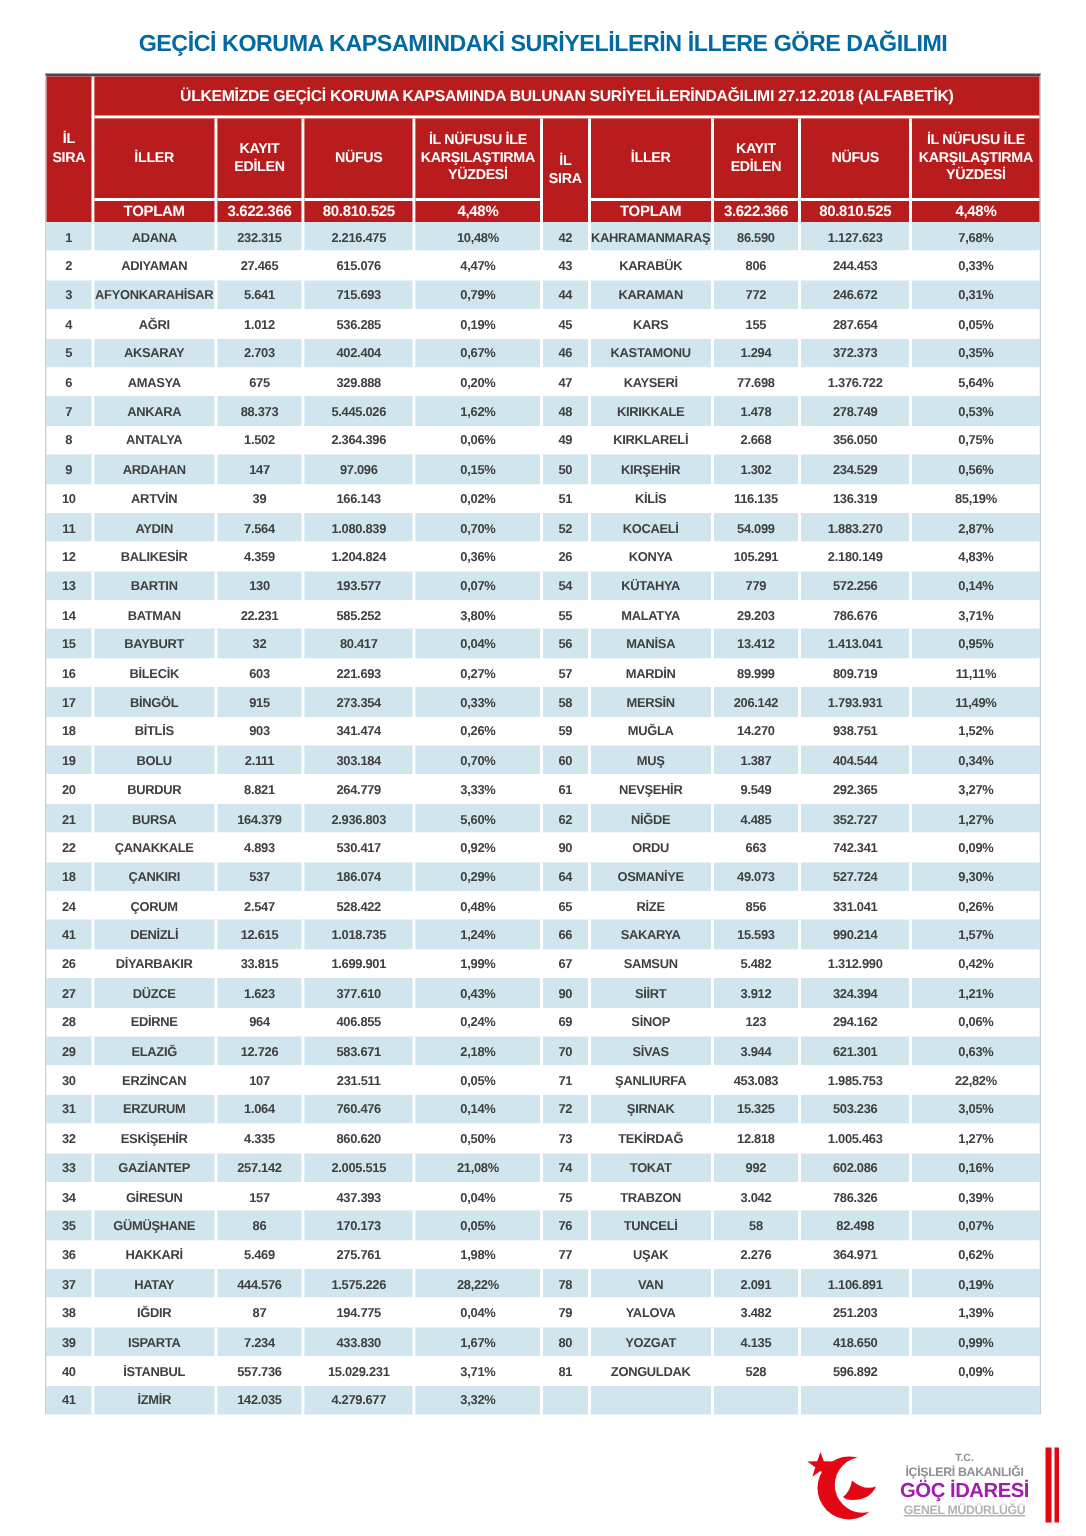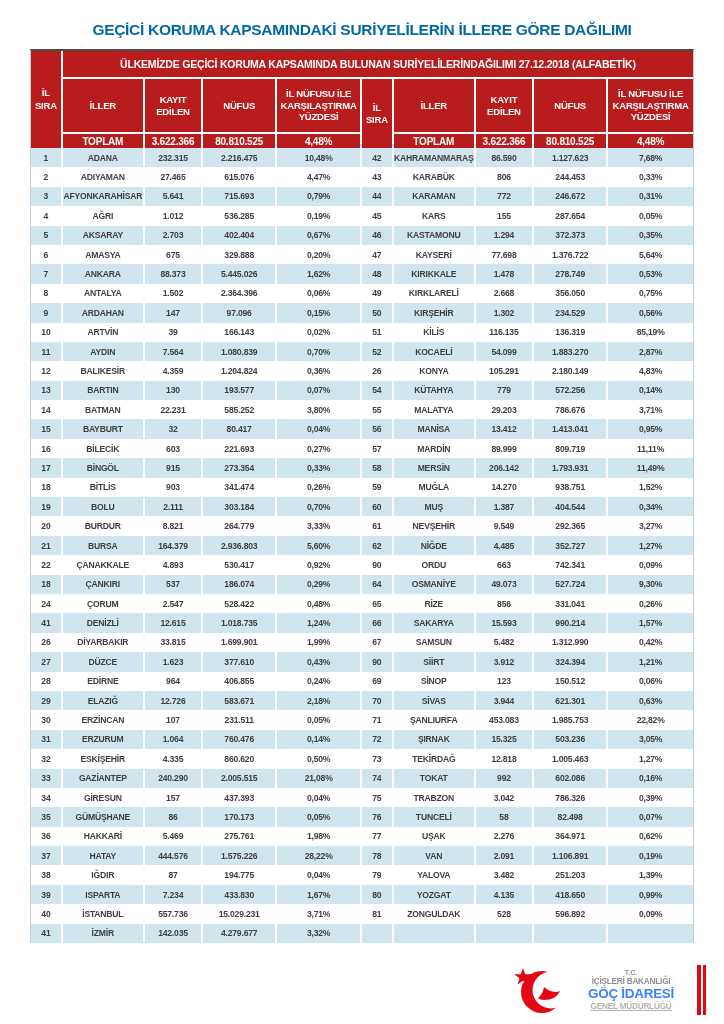--- a/index.html
+++ b/index.html
@@ -67,27 +67,27 @@
   }
   tbody td.sep { border-right: 2px solid #ffffff; }
   tbody tr:nth-child(odd) td { background: #d0e5ed; }
   tbody tr:nth-child(even) td { background: #ffffff; }
   .footer-logo {
     position: absolute;
     right: 18px;
     bottom: 6px;
     display: flex;
     align-items: center;
-    gap: 19px;
+    gap: 7px;
   }
   .emblem { width: 58px; height: 56px; position: relative; }
   .logo-text { text-align: center; line-height: 1.15; }
   .logo-tc        { font-size: 7px;  font-weight: 700; color: #8e8e8e; }
   .logo-ministry  { font-size: 8.2px; font-weight: 700; color: #8e8e8e; letter-spacing: -0.2px; }
-  .logo-agency    { font-size: 13.5px; font-weight: 800; color: #3b82f6; letter-spacing: -0.3px; }
+  .logo-agency    { font-size: 13.5px; font-weight: 800; color: #a21caf; letter-spacing: -0.3px; }
   .logo-dg        { font-size: 8.2px; font-weight: 700; color: #b3b3b3; letter-spacing: -0.2px; text-decoration: underline; }
   .logo-bars { display: flex; gap: 2px; margin-left: 4px; }
   .logo-bars .bar { width: 3.5px; height: 50px; background: #e30613; }
 </style>
 </head>
 <body>
 
 <div class="page-title">GEÇİCİ KORUMA KAPSAMINDAKİ SURİYELİLERİN İLLERE GÖRE DAĞILIMI</div>
 
 <div class="table-wrap">
@@ -458,21 +458,21 @@
         </tr>
         <tr>
           <td class="sep">28</td>
           <td class="sep">EDİRNE</td>
           <td class="sep">964</td>
           <td class="sep">406.855</td>
           <td class="sep">0,24%</td>
           <td class="sep">69</td>
           <td class="sep">SİNOP</td>
           <td class="sep">123</td>
-          <td class="sep">150.512</td>
+          <td class="sep">294.162</td>
           <td>0,06%</td>
         </tr>
         <tr>
           <td class="sep">29</td>
           <td class="sep">ELAZIĞ</td>
           <td class="sep">12.726</td>
           <td class="sep">583.671</td>
           <td class="sep">2,18%</td>
           <td class="sep">70</td>
           <td class="sep">SİVAS</td>
@@ -512,21 +512,21 @@
           <td class="sep">0,50%</td>
           <td class="sep">73</td>
           <td class="sep">TEKİRDAĞ</td>
           <td class="sep">12.818</td>
           <td class="sep">1.005.463</td>
           <td>1,27%</td>
         </tr>
         <tr>
           <td class="sep">33</td>
           <td class="sep">GAZİANTEP</td>
-          <td class="sep">240.290</td>
+          <td class="sep">257.142</td>
           <td class="sep">2.005.515</td>
           <td class="sep">21,08%</td>
           <td class="sep">74</td>
           <td class="sep">TOKAT</td>
           <td class="sep">992</td>
           <td class="sep">602.086</td>
           <td>0,16%</td>
         </tr>
         <tr>
           <td class="sep">34</td>

